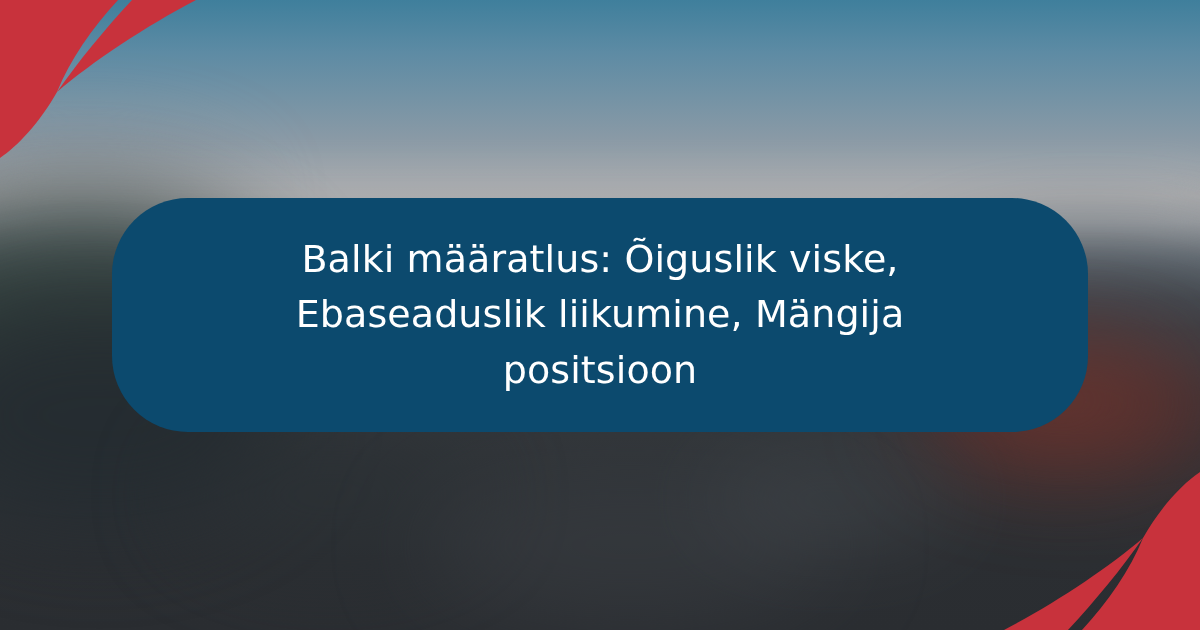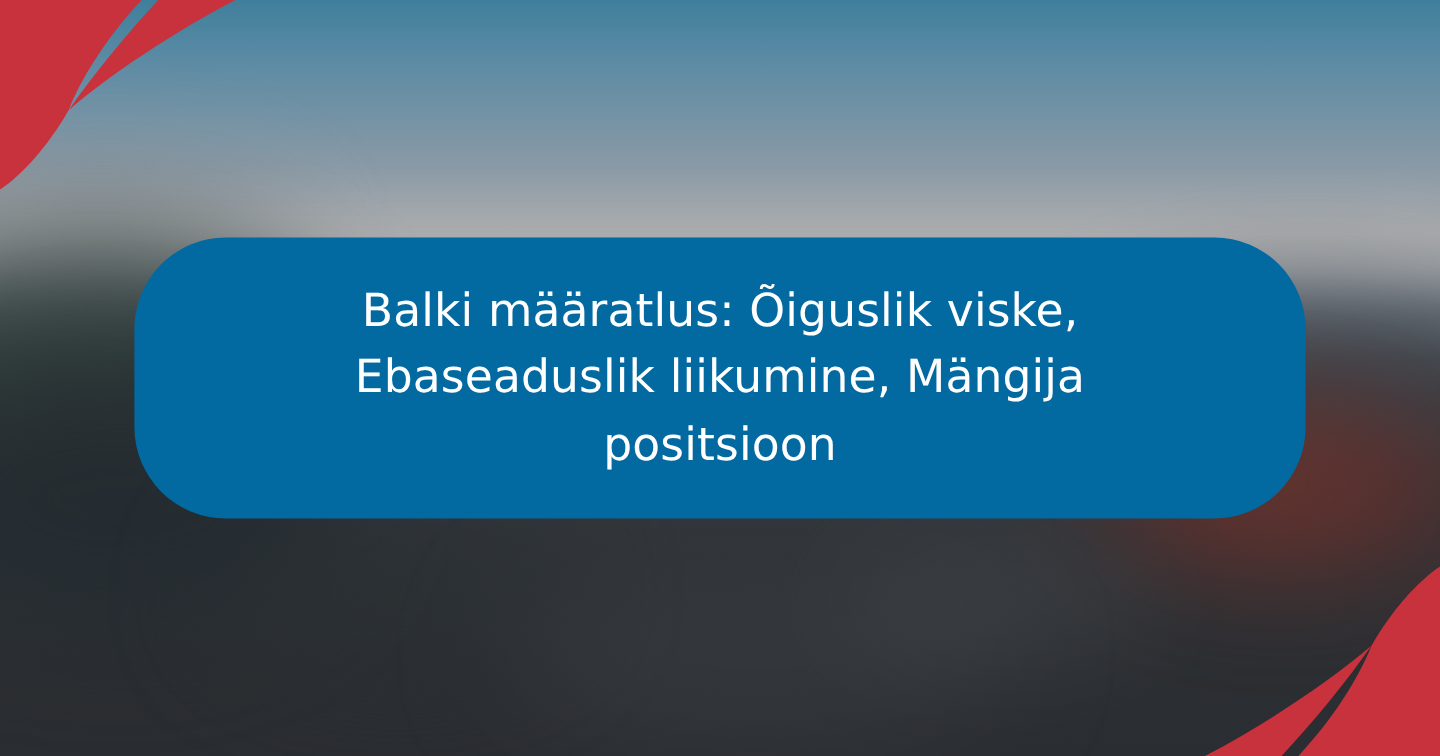--- a/index.html
+++ b/index.html
@@ -56,21 +56,21 @@
   .corner { position:absolute; width:320px; height:300px; pointer-events:none; }
   .corner svg { display:block; width:100%; height:100%; }
   .corner-tl { left:0; top:0; }
   .corner-br { right:0; bottom:0; transform:rotate(180deg); }
 
   
   #card {
     position:absolute;
     left:112px; top:198px;
     width:976px; height:234px;
-    background:#0369a1;
+    background:#0c4a6e;
     border-radius:76px;
     display:flex;
     align-items:center;
     justify-content:center;
     padding:0 58px;
   }
   #card-title {
     color:#ffffff;
     font-size:38px;
     font-weight:400;

